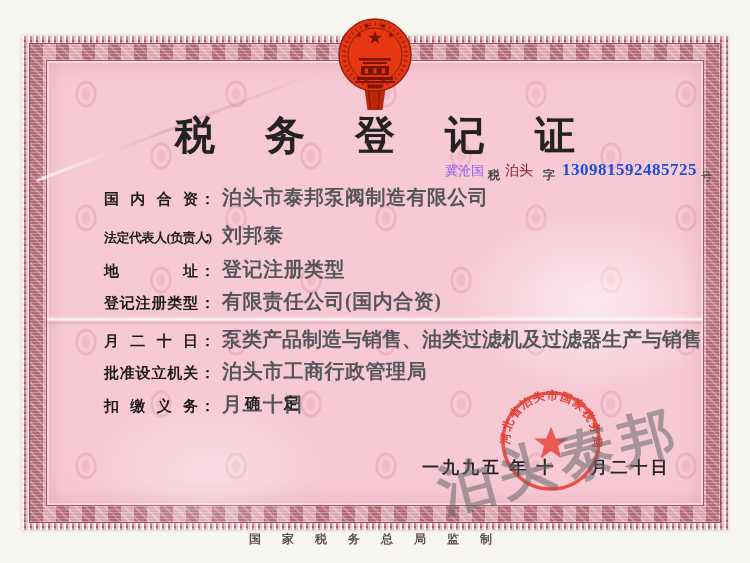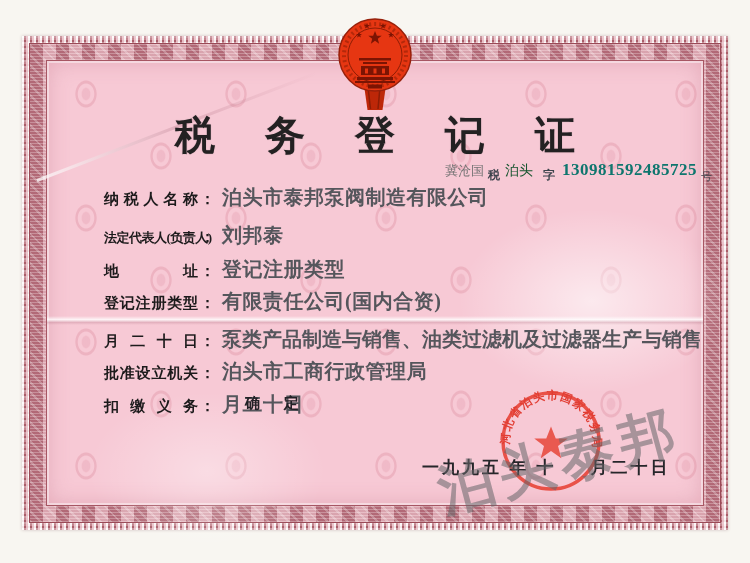--- a/index.html
+++ b/index.html
@@ -79,25 +79,25 @@
     position:absolute;top:72px;left:0;width:100%;text-align:center;z-index:4;
     font-size:40px;font-weight:bold;letter-spacing:20px;padding-left:20px;box-sizing:border-box;
     color:#232122;text-shadow:0 0 1px rgba(0,0,0,.35);
   }
   
   .serial{
     position:absolute;top:124px;right:16px;z-index:4;white-space:nowrap;
     color:#56616e;
   }
   .serial span{display:inline-block;vertical-align:baseline;}
-  .s-region{font-size:13px;color:#737373;}
+  .s-region{font-size:13px;color:#8b5cf6;}
   .s-tax{font-size:12px;color:#3c434c;font-weight:bold;transform:translateY(4px);}
-  .s-place{font-size:14px;color:#14532d;margin-left:1px;}
+  .s-place{font-size:14px;color:#7f1d1d;margin-left:1px;}
   .s-zi{font-size:12px;color:#3c434c;font-weight:bold;transform:translateY(4px);margin:0 3px 0 6px;}
-  .s-num{font-size:17px;color:#0f766e;letter-spacing:.5px;font-weight:bold;}
+  .s-num{font-size:17px;color:#1d4ed8;letter-spacing:.5px;font-weight:bold;}
   .s-hao{font-size:11px;color:#3c434c;transform:translateY(5px);}
   
   .rows{position:absolute;left:82px;top:0;width:610px;z-index:4;}
   .row{position:absolute;left:0;white-space:nowrap;}
   .row.r1{top:148px;} .row.r2{top:186px;} .row.r3{top:220px;}
   .row.r4{top:252px;} .row.r5{top:290px;} .row.r6{top:322px;} .row.r7{top:355px;}
   .flabel{
     display:inline-block;width:94px;
     font-weight:bold;font-size:15px;color:#1d1b1c;
     text-align:justify;text-align-last:justify;
@@ -181,21 +181,21 @@
       <span class="s-region">冀沧国</span>
       <span class="s-tax">税</span>
       <span class="s-place">泊头</span>
       <span class="s-zi">字</span>
       <span class="s-num">130981592485725</span>
       <span class="s-hao">号</span>
     </div>
 
     <div class="rows">
       <div class="row r1">
-        <span class="flabel">纳税人名称</span><span class="fcolon">：</span><span class="fvalue">泊头市泰邦泵阀制造有限公司</span>
+        <span class="flabel">国内合资</span><span class="fcolon">：</span><span class="fvalue">泊头市泰邦泵阀制造有限公司</span>
       </div>
       <div class="row r2">
         <span class="flabel small">法定代表人(负责人)</span><span class="fcolon">：</span><span class="fvalue">刘邦泰</span>
       </div>
       <div class="row r3">
         <span class="flabel">地址</span><span class="fcolon">：</span><span class="fvalue">登记注册类型</span>
       </div>
       <div class="row r4">
         <span class="flabel">登记注册类型</span><span class="fcolon">：</span><span class="fvalue">有限责任公司(国内合资)</span>
       </div>
@@ -222,13 +222,14 @@
     </svg>
 
 
     <div class="idate">
       <span>一九九五 年 十</span><span class="gap"></span><span>月二十日</span>
     </div>
 
     <div class="company-wm">泊头泰邦</div>
   </div>
 
+  <div class="footer">国 家 税 务 总 局 监 制</div>
 </div>
 
 </body></html>

